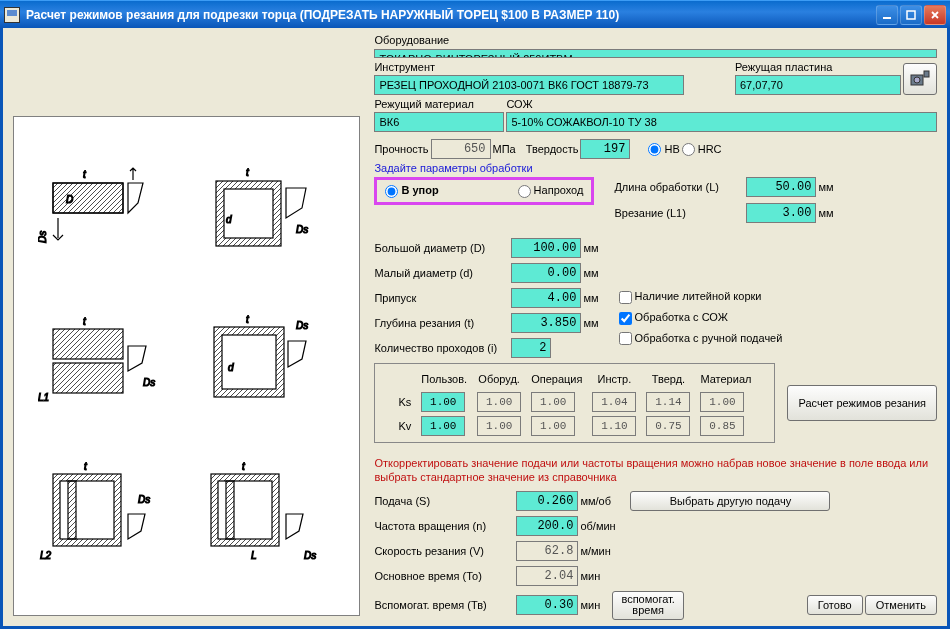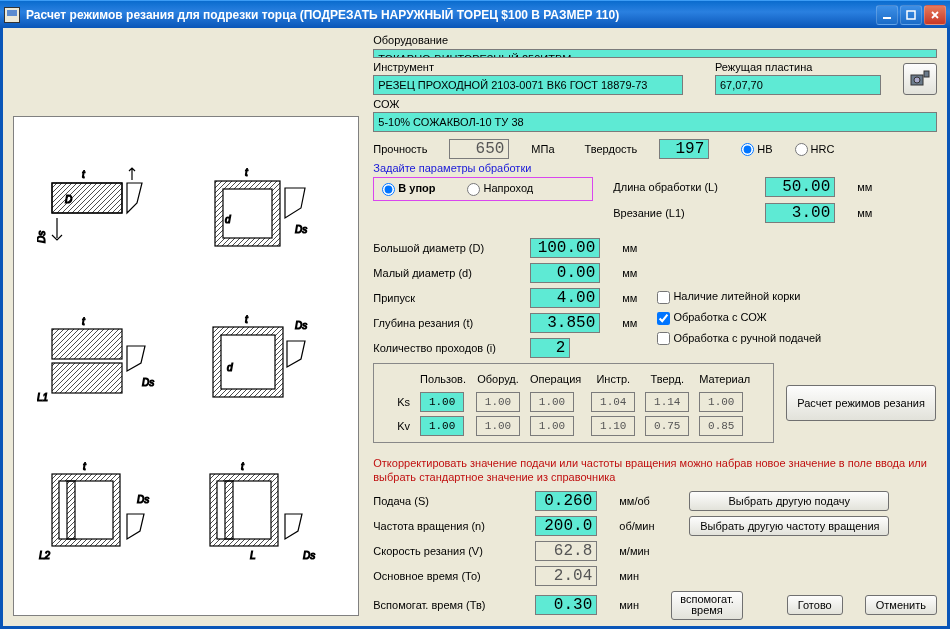--- a/index.html
+++ b/index.html
@@ -80,31 +80,31 @@
   .field {
     background: #5eead4;
     border: 1px solid #7b7b7b;
     height: 20px;
     padding: 2px 4px;
     font-size: 11px;
     line-height: 15px;
     overflow:hidden; white-space:nowrap;
   }
   .field.ro { background: #ece9d8; color:#555;}
-  .row { display: flex; align-items: center; gap: 22px; }
+  .row { display: flex; align-items: center; gap: 2px; }
   .col { display: flex; flex-direction: column; gap: 2px; }
-  .num { text-align: right; font-family: "Courier New", monospace; font-size:16px;}
+  .num { text-align: right; font-family: "Courier New", monospace; font-size:12px;}
   .unit { font-size:11px; }
   .blue-link { color: #1818d8; }
   .red-note { color: #c01010; }
   .groupbox {
-    border: 1px solid #d946ef;
+    border: 3px solid #d946ef;
     background: #ece9d8;
     padding: 4px 8px;
-    display:flex; align-items:center; gap:32px;
+    display:flex; align-items:center; gap:22px;justify-content:space-between;
   }
   input[type="radio"],input[type="checkbox"]{ margin:0 3px 0 0; vertical-align:middle;}
   .btn {
     background:linear-gradient(#fdfdfd,#e2e2da);
     border:1px solid #707070;
     border-radius:3px;
     padding:3px 10px;
     font-size:11px;
     cursor:pointer;
     white-space:nowrap;
@@ -245,33 +245,37 @@
       <div class="tool-btn" style="align-self:flex-end">
         <svg width="22" height="20" viewBox="0 0 22 20">
             <rect x="2" y="6" width="12" height="10" fill="#6b7b8b" stroke="#333"></rect>
             <circle cx="8" cy="11" r="3" fill="#aac" stroke="#333"></circle>
             <rect x="15" y="2" width="5" height="6" fill="#6b7b8b" stroke="#333"></rect>
           </svg>
       </div>
     </div>
 
     <div class="row">
+      <div class="col" style="width:130px">
+        <div class="lbl">Режущий материал</div>
+        <div class="field">ВК6</div>
+      </div>
       <div class="col" style="flex:1">
         <div class="lbl">СОЖ</div>
         <div class="field">5-10% СОЖАКВОЛ-10 ТУ 38</div>
       </div>
     </div>
 
     <div class="row" style="margin-top:4px">
       <span class="lbl">Прочность</span>
       <div class="field ro num" style="width:60px">650</div>
       <span class="lbl">МПа</span>
       <span class="lbl" style="margin-left:8px">Твердость</span>
       <div class="field num" style="width:50px">197</div>
-      <span style="margin-left:10px"><input type="radio" checked="" style=""><span>HB</span></span>
+      <span style="margin-left:16px"><input type="radio" checked="" style=""><span>HB</span></span>
       <span><input type="radio" style=""><span>HRC</span></span>
     </div>
 
     <div class="blue-link">Задайте параметры обработки</div>
 
     <div class="row" style="align-items:flex-start;gap:20px">
       <div class="groupbox" style="width:220px">
         <span><input type="radio" checked="" style=""><b>В упор</b></span>
         <span><input type="radio" style=""><span>Напроход</span></span>
       </div>
@@ -390,21 +394,20 @@
       <div class="row">
         <span class="lbl" style="width:140px">Подача (S)</span>
         <div class="field num" style="width:62px">0.260</div>
         <span class="unit" style="width:48px">мм/об</span>
         <button class="btn" style="width:200px">Выбрать другую подачу</button>
       </div>
       <div class="row">
         <span class="lbl" style="width:140px">Частота вращения (n)</span>
         <div class="field num" style="width:62px">200.0</div>
         <span class="unit" style="width:48px">об/мин</span>
-        <button class="btn" style="width:200px">Выбрать другую частоту вращения</button>
       </div>
       <div class="row">
         <span class="lbl" style="width:140px">Скорость резания (V)</span>
         <div class="field ro num" style="width:62px">62.8</div>
         <span class="unit">м/мин</span>
       </div>
       <div class="row">
         <span class="lbl" style="width:140px">Основное время (То)</span>
         <div class="field ro num" style="width:62px">2.04</div>
         <span class="unit">мин</span>

